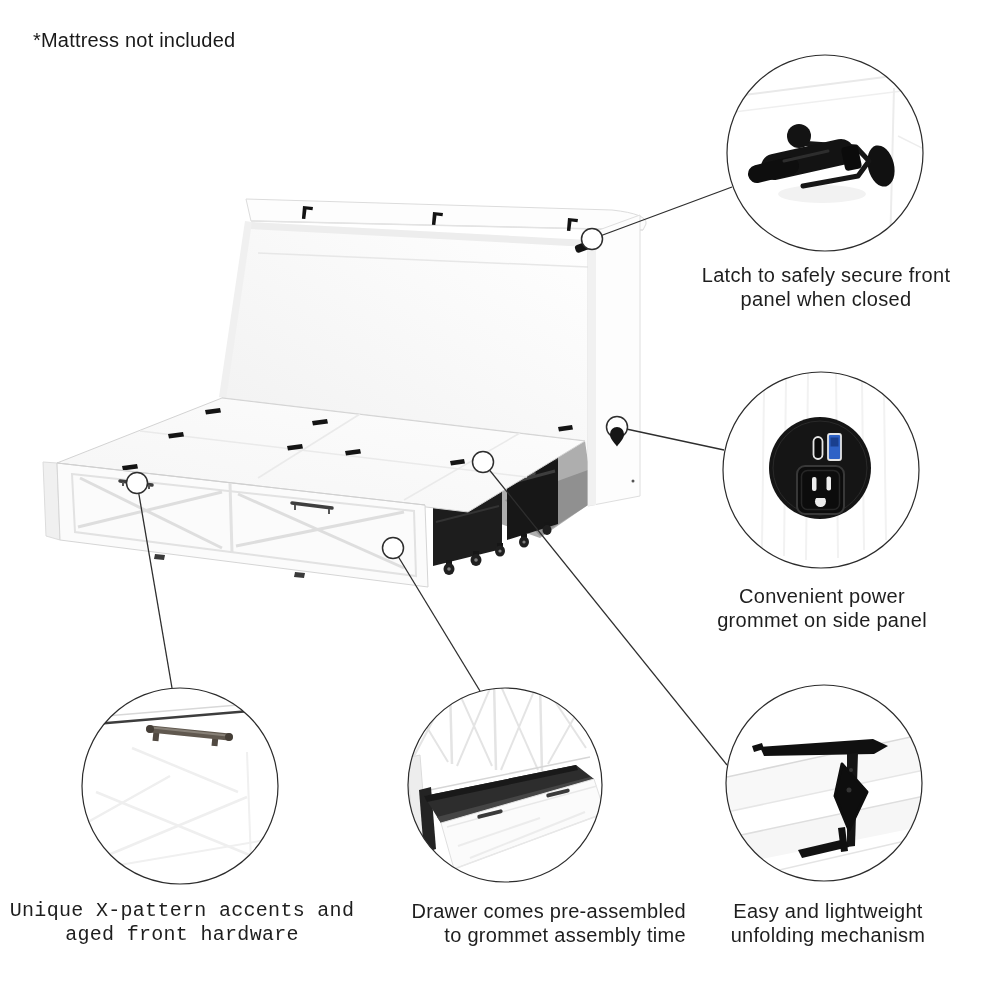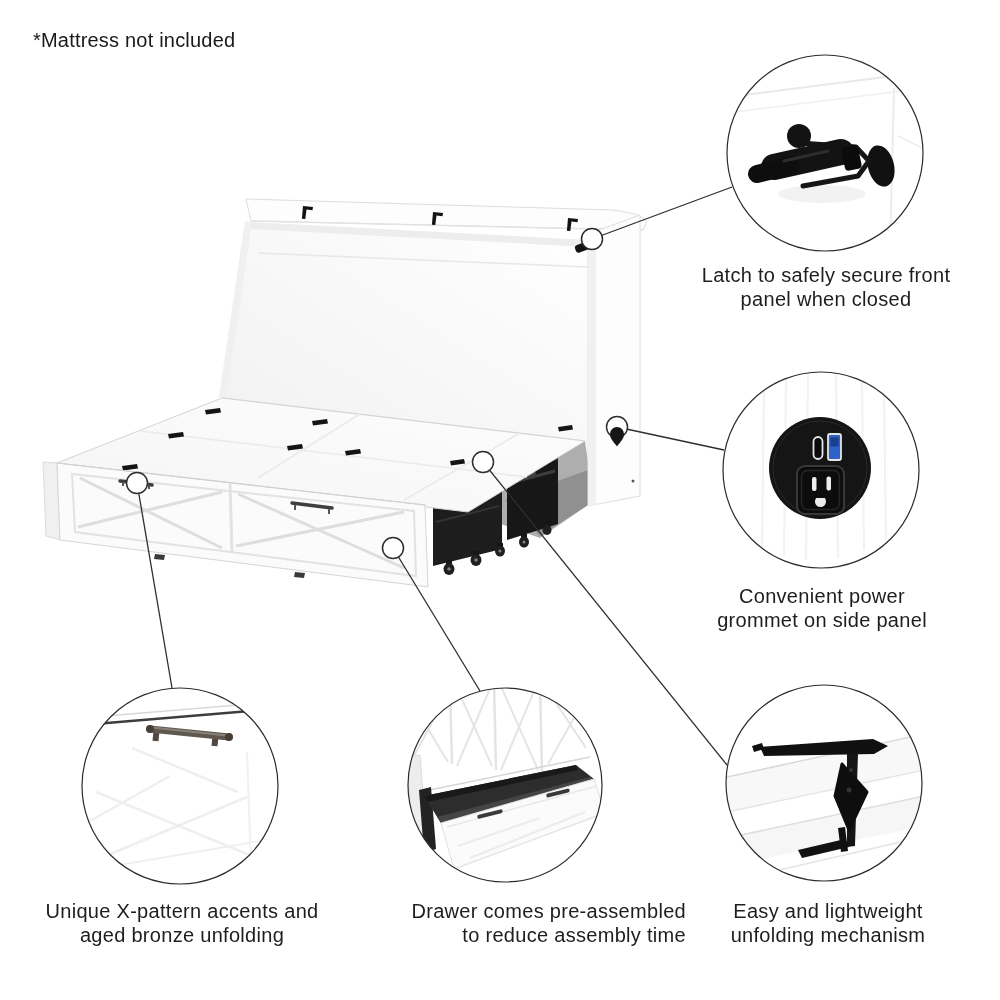--- a/index.html
+++ b/index.html
@@ -311,21 +311,21 @@
     <span>grommet on side panel</span>
   </div>
 
   <div class="caption" style="left:648px;top:899px;">
     <span>Easy and lightweight</span>
     <span>unfolding mechanism</span>
   </div>
 
   <div class="caption" style="left:326px;top:899px;text-align:right;">
     <span>Drawer comes pre-assembled</span>
-    <span>to reduce assembly time</span>
-  </div>
-
-  <div class="caption" style="left:2px;top:899px;">
+    <span>to grommet assembly time</span>
+  </div>
+
+  <div class="caption" style="left:2px;top:899px;font-family:Liberation Mono, monospace;">
     <span>Unique X-pattern accents and</span>
-    <span>aged bronze unfolding</span>
+    <span>aged front hardware</span>
   </div>
 
 </div>
 
 </body></html>

